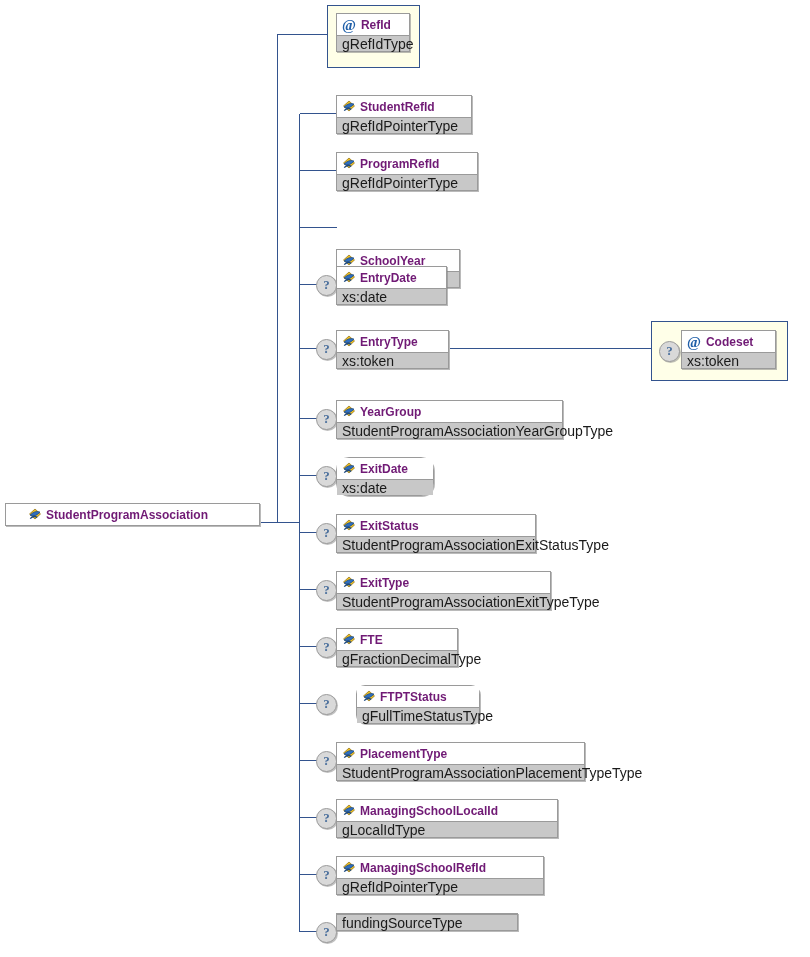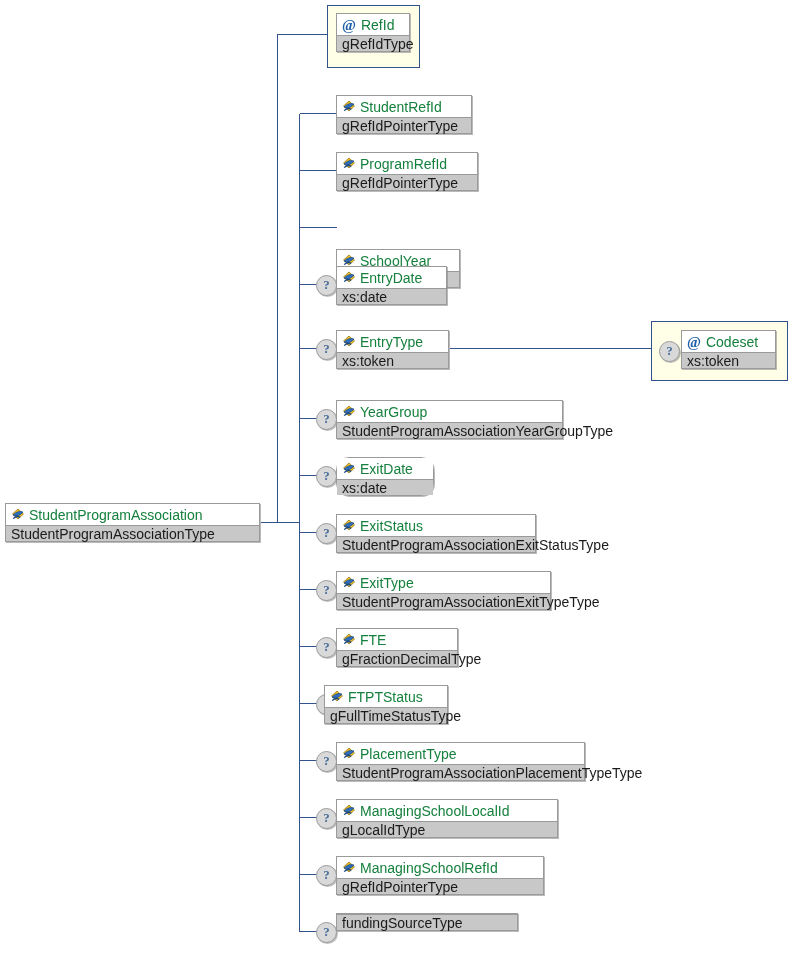--- a/index.html
+++ b/index.html
@@ -24,23 +24,23 @@
     box-shadow:1px 1px 0 0 rgba(130,130,130,.55);
   }
   .node .name-row{
     display:flex;align-items:center;
     height:21px;
     padding:0 7px 0 5px;
     background:#ffffff;
     white-space:nowrap;
   }
   .node .nm{
-    font-size:14px;
-    font-weight:normal;
-    color:#15803d;
+    font-size:12px;
+    font-weight:bold;
+    color:#701a75;
     letter-spacing:0px;
     line-height:14px;
   }
   .node .type-row{
     height:15px;
     background:#c8c8c8;
     border-top:1px solid #9a9a9a;
     padding:0 6px 0 5px;
     white-space:nowrap;
     display:flex;align-items:center;
@@ -124,34 +124,31 @@
       <path d="M299.5 760.5 H326.5"></path>
       <path d="M299.5 817.5 H326.5"></path>
       <path d="M299.5 874.5 H326.5"></path>
       <path d="M299.5 931.5 H326.5"></path>
 
       <path d="M449.5 348.5 H651.5"></path>
       <path d="M651.5 350.5 H671.5"></path>
     </g>
   </svg>
 
-  <div class="node" style="left:5px;top:503px;width:255px;">
+  <div class="node" style="left:5px;top:503px;width:255px;padding-left:17px;">
     <div class="name-row">
       <span class="ico">
         <svg width="14" height="14" viewBox="0 0 14 14">
           <path d="M7 1 L12.5 6 L7 11 L1.5 6 Z" fill="#f0c020" stroke="#8a6a10" stroke-width=".7"></path>
           <path d="M2 7.2 Q6.5 2.2 12 4 Q7.5 9.5 2 7.2 Z" fill="#2f6fc0" stroke="#1b4880" stroke-width=".7"></path>
           <path d="M2.2 10.6 Q5.5 7.2 9.2 9.4" fill="none" stroke="#1b4880" stroke-width="1.3"></path>
         </svg>
       </span>
       <span class="nm">StudentProgramAssociation</span>
     </div>
-    <div class="type-row">
-      <span class="tp">StudentProgramAssociationType</span>
-    </div>
   </div>
 
   <div class="attr-frame" style="left:327px;top:5px;width:93px;height:63px;"></div>
   <div class="node" style="left:336px;top:13px;width:74px;">
     <div class="name-row">
       <span class="at">@</span>
       <span class="nm">RefId</span>
     </div>
     <div class="type-row">
       <span class="tp">gRefIdType</span>
@@ -331,21 +328,21 @@
           </svg>
       </span>
       <span class="nm">FTE</span>
     </div>
     <div class="type-row">
       <span class="tp">gFractionDecimalType</span>
     </div>
   </div>
 
   <div class="opt" style="left:316px;top:694px;">?</div>
-  <div class="node" style="left:324px;top:685px;width:124px;">
+  <div class="node" style="left:356px;top:685px;width:124px;border-radius:9px;">
     <div class="name-row">
       <span class="ico">
         <svg width="14" height="14" viewBox="0 0 14 14">
             <path d="M7 1 L12.5 6 L7 11 L1.5 6 Z" fill="#f0c020" stroke="#8a6a10" stroke-width=".7"></path>
             <path d="M2 7.2 Q6.5 2.2 12 4 Q7.5 9.5 2 7.2 Z" fill="#2f6fc0" stroke="#1b4880" stroke-width=".7"></path>
             <path d="M2.2 10.6 Q5.5 7.2 9.2 9.4" fill="none" stroke="#1b4880" stroke-width="1.3"></path>
           </svg>
       </span>
       <span class="nm">FTPTStatus</span>
     </div>

